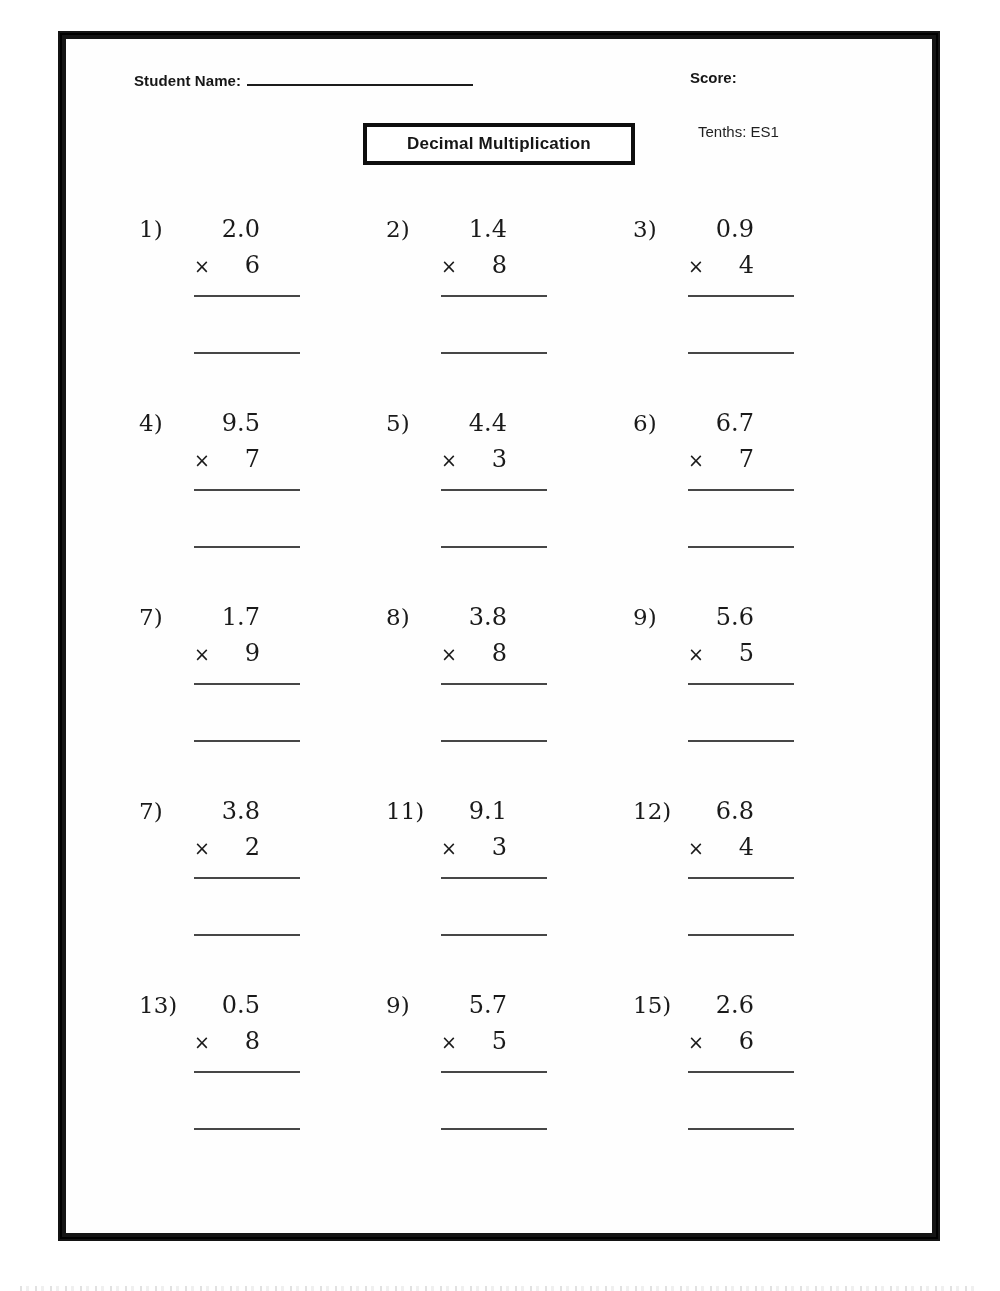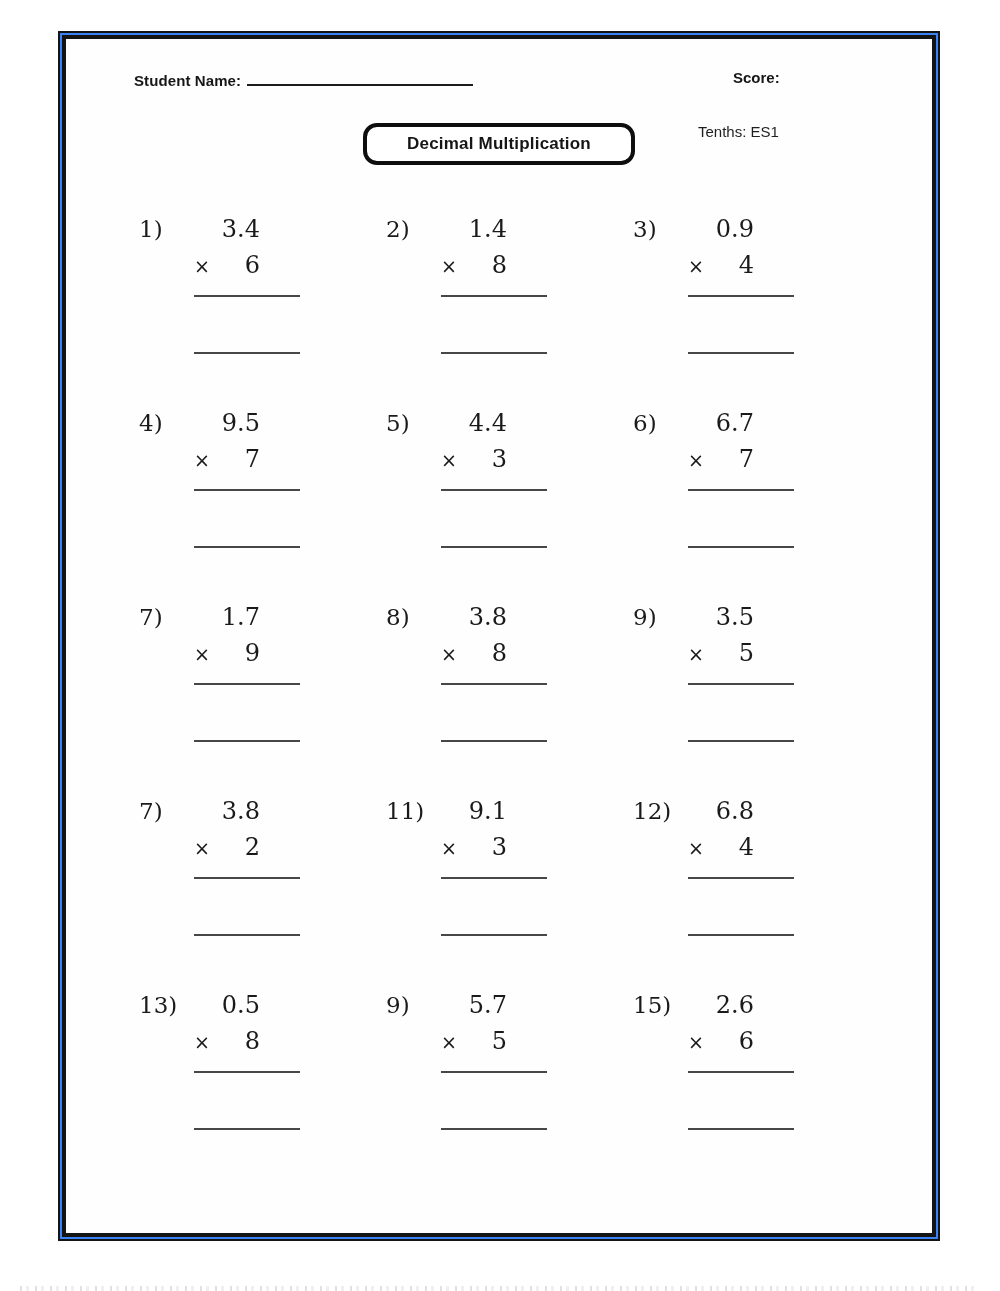--- a/index.html
+++ b/index.html
@@ -5,44 +5,44 @@
   * { margin:0; padding:0; box-sizing:border-box; }
   html,body { background:#ffffff; }
   body {
     width:1000px; height:1291px; position:relative; overflow:hidden;
     font-family:"Liberation Sans", sans-serif; color:#161616;
   }
 
   
   .outer-frame {
     position:absolute; left:58px; top:31px; width:882px; height:1210px;
-    border:2px solid #141414; padding:2px; background:#3b82f6;
+    border:2px solid #141414; padding:2px; background:#000000;
   }
   .inner-frame {
     position:relative; width:100%; height:100%;
     border:4px solid #141414; background:#fefefe;
   }
 
   
   .student-row {
     position:absolute; left:68px; top:30px;
     display:flex; align-items:baseline;
     font-size:15px; font-weight:bold; letter-spacing:0.1px;
   }
   .name-blank {
     display:inline-block; margin-left:6px; width:226px; height:17px;
     border-bottom:2px solid #1c1c1c;
   }
   .score-label {
     position:absolute; left:624px; top:30px;
-    font-size:15px; font-weight:bold;margin-left:43px;
+    font-size:15px; font-weight:bold;
   }
   .title-box {
     position:absolute; left:297px; top:84px; width:272px; height:42px;
-    border:4px solid #0e0e0e; border-radius:14px;
+    border:4px solid #0e0e0e; border-radius:0;
     display:flex; align-items:center; justify-content:center;
     background:#ffffff;
   }
   .title-box span { font-size:17px; font-weight:bold; letter-spacing:0.2px; }
   .subtitle {
     position:absolute; left:632px; top:84px;
     font-size:15px; color:#1f1f1f;
   }
 
   
@@ -99,21 +99,21 @@
     <div class="title-box">
       <span>Decimal Multiplication</span>
     </div>
 
     <div class="subtitle">Tenths: ES1</div>
 
     <div class="problems-grid" id="problems-grid">
   <div class="problem">
     <span class="pnum">1)</span>
     <div class="work">
-      <div class="top-operand">3.4</div>
+      <div class="top-operand">2.0</div>
       <div class="op-row">
         <span class="times">×</span>
         <span class="bottom-operand">6</span>
       </div>
       <div class="ans-line l1"></div>
       <div class="ans-line l2"></div>
     </div>
   </div>
 
   <div class="problem">
@@ -203,21 +203,21 @@
         <span class="bottom-operand">8</span>
       </div>
       <div class="ans-line l1"></div>
       <div class="ans-line l2"></div>
     </div>
   </div>
 
   <div class="problem">
     <span class="pnum">9)</span>
     <div class="work">
-      <div class="top-operand">3.5</div>
+      <div class="top-operand">5.6</div>
       <div class="op-row">
         <span class="times">×</span>
         <span class="bottom-operand">5</span>
       </div>
       <div class="ans-line l1"></div>
       <div class="ans-line l2"></div>
     </div>
   </div>
 
   <div class="problem">

